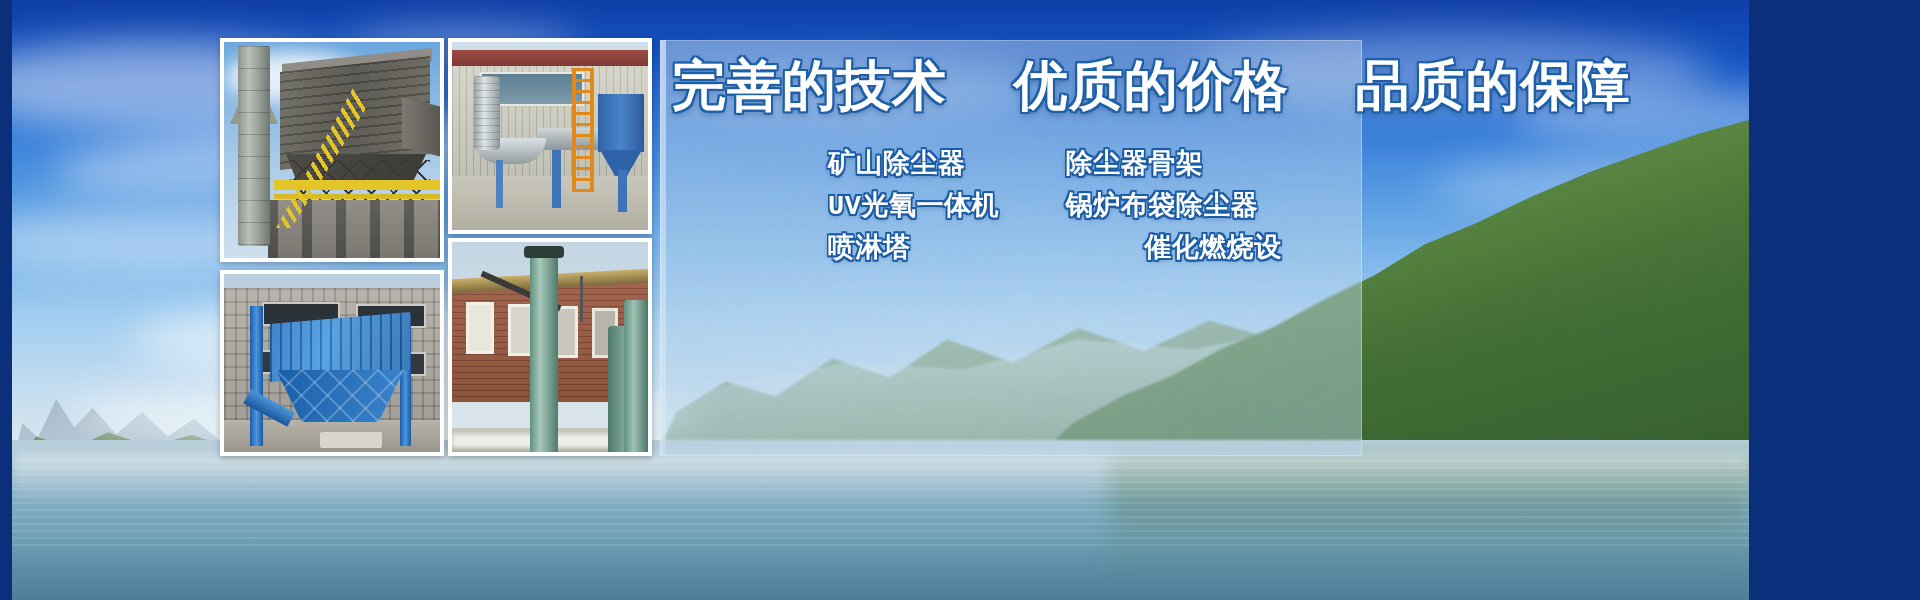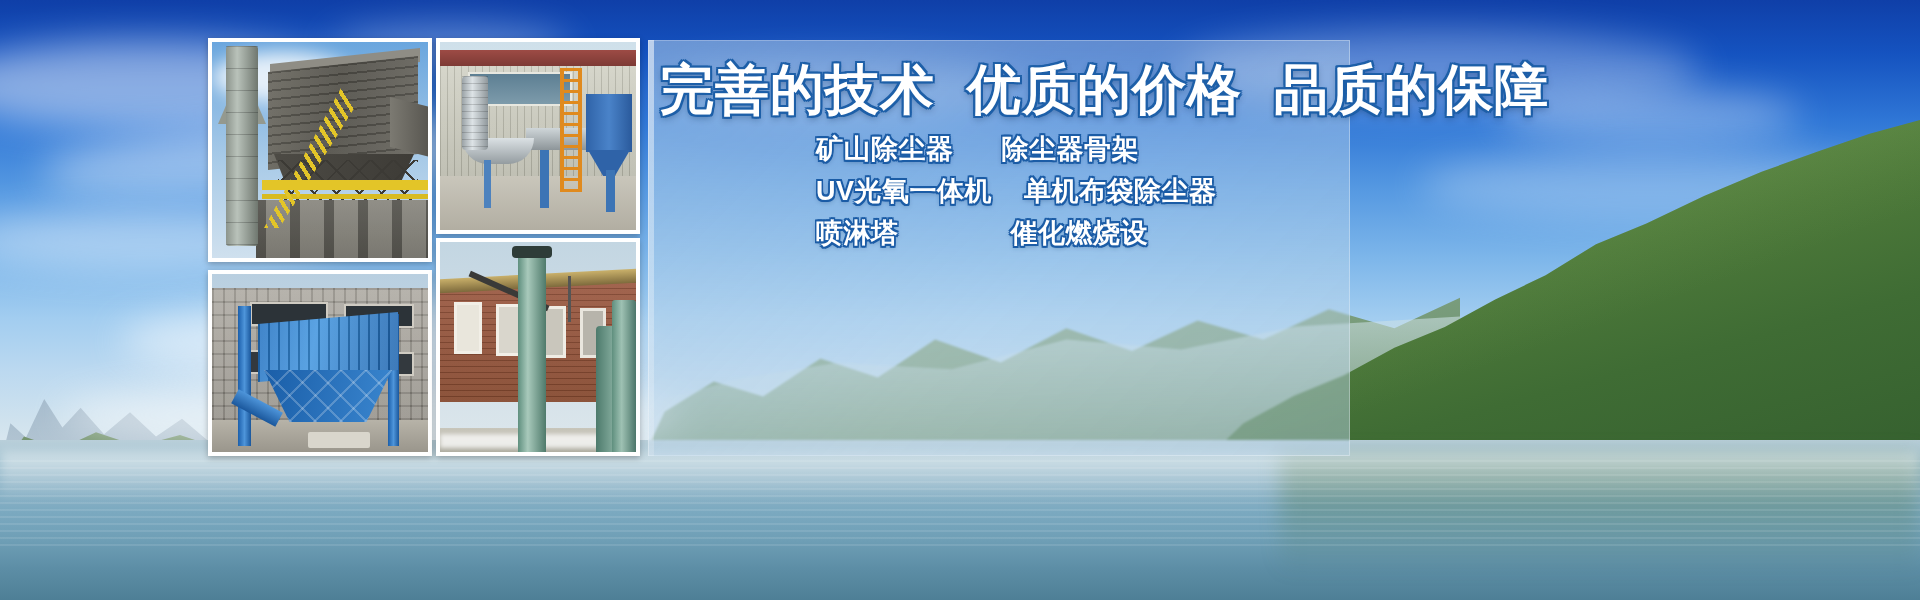--- a/index.html
+++ b/index.html
@@ -1,17 +1,17 @@
 <!DOCTYPE html>
 <html><head>
 <meta charset="utf-8">
 <style>
   html,body{margin:0;padding:0;background:#0b2f7a;}
-  #banner{position:relative;width:1920px;height:600px;overflow:hidden;
-    font-family:Liberation Sans, sans-serif;}
+  #banner{position:relative;width:1737px;height:600px;overflow:hidden;
+    font-family:Liberation Mono, monospace;margin-left:12px;}
 
   
   .sky{position:absolute;inset:0;
     background:linear-gradient(180deg,
       #0f3fa8 0%, #1553c0 9%, #2f76d6 20%, #579ae2 32%,
       #7db6ea 43%, #a2cdf0 53%, #bcd9f0 62%, #cfe2ee 70%, #dfeaf0 76%);}
   
   .water{position:absolute;left:0;right:0;top:440px;height:160px;
     background:linear-gradient(180deg,#b9cfda 0%, #9fc0cf 12%, #8fb5c8 26%,
       #7ba9c0 45%, #6f9fb6 62%, #5d8ea6 80%, #4e7f96 100%);}
@@ -231,21 +231,21 @@
     background:linear-gradient(180deg,rgba(255,255,255,.55),rgba(255,255,255,.18));}
 
   .headline{position:absolute;left:660px;top:58px;width:690px;
     text-align:center;font-size:54px;font-weight:bold;line-height:1.18;
     color:#ffffff;letter-spacing:1px;white-space:pre;
     text-shadow:
       -2px -2px 0 #1d5fa8, 2px -2px 0 #1d5fa8, -2px 2px 0 #1d5fa8, 2px 2px 0 #1d5fa8,
       0 -2px 0 #1d5fa8, 0 2px 0 #1d5fa8, -2px 0 0 #1d5fa8, 2px 0 0 #1d5fa8,
       0 3px 7px rgba(10,40,80,.45);}
 
-  .prod-list{position:absolute;left:816px;top:128px;width:520px;}
+  .prod-list{position:absolute;left:816px;top:144px;width:520px;}
   .prod-line{font-size:27px;font-weight:bold;color:#ffffff;
     line-height:42px;white-space:pre;letter-spacing:.5px;
     text-shadow:
       -1.6px -1.6px 0 #1b5ca6, 1.6px -1.6px 0 #1b5ca6,
       -1.6px 1.6px 0 #1b5ca6, 1.6px 1.6px 0 #1b5ca6,
       0 -1.6px 0 #1b5ca6, 0 1.6px 0 #1b5ca6,
       -1.6px 0 0 #1b5ca6, 1.6px 0 0 #1b5ca6,
       0 2px 5px rgba(10,40,80,.4);}
 </style>
 </head>
@@ -358,17 +358,17 @@
 
   </div>
 
   <div class="panel"></div>
   <div class="panel-edge"></div>
 
   <div class="headline">完善的技术  优质的价格  品质的保障</div>
 
   <div class="prod-list">
     <div class="prod-line">矿山除尘器      除尘器骨架</div>
-    <div class="prod-line">UV光氧一体机    单机布袋除尘器</div>
+    <div class="prod-line">UV光氧一体机    锅炉布袋除尘器</div>
     <div class="prod-line">喷淋塔              催化燃烧设</div>
   </div>
 
 </div>
 
 </body></html>

